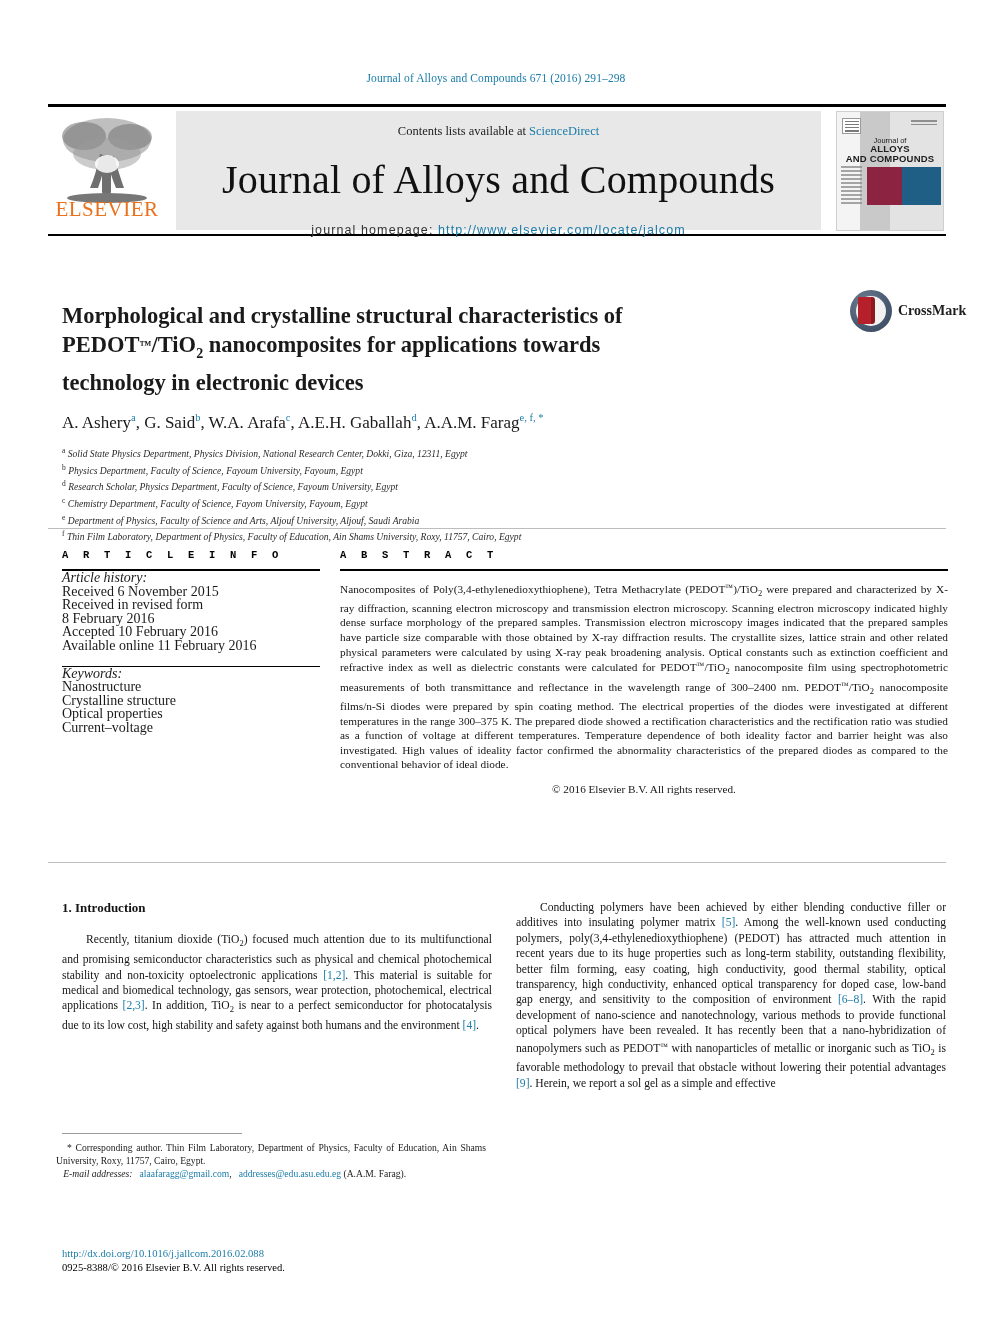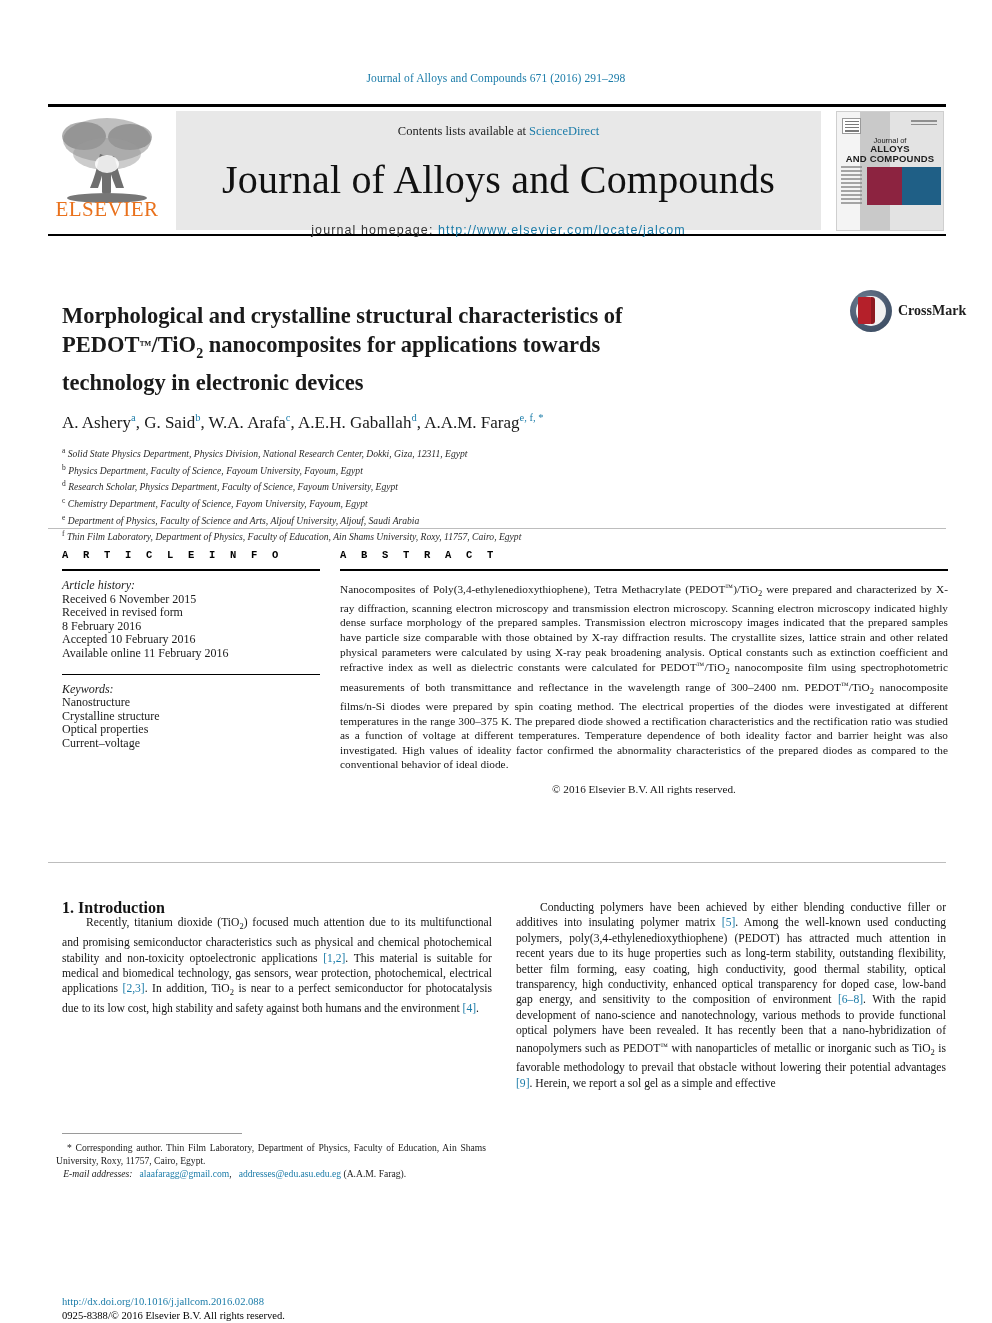--- a/index.html
+++ b/index.html
@@ -204,22 +204,21 @@
     font-weight: bold;
     letter-spacing: 4.2px;
     font-family: Liberation Mono, monospace;
     color: #000;
   }
   .rule-thick {
     border-top: 2px solid #000;
     margin-top: 8px;
   }
   .info-body {
-    margin-top: 8px;
-    font-size: 12px;
+    font-size: 14px;
     line-height: 13.6px;
     color: #1a1a1a;
   }
   .info-body .lbl { font-style: italic; }
   .rule-thin {
     border-top: 1.6px solid #000;
     margin-top: 13px;
   }
   .abstract-body {
     margin-top: 10px;
@@ -249,22 +248,23 @@
     top: 900px;
     width: 430px;
     font-size: 11.6px;
     line-height: 15.4px;
     text-align: justify;
     color: #141414;
   }
   .body-col.left { left: 62px; }
   .body-col.right { left: 516px; }
   .sec-title {
-    font-size: 16px;
+    font-size: 13px;
     font-weight: bold;
+    margin-bottom: 17px;
   }
   .para { text-indent: 24px; margin: 0; }
   .para sub { font-size: 8.5px; }
   .ref { color: #1a7ba8; }
   .tm { font-size: 8px; vertical-align: 3px; }
 
   
   .footnote-rule {
     position: absolute;
     left: 62px; top: 1133px; width: 180px;
@@ -281,21 +281,21 @@
   .footnotes .fn-star { }
   .footnotes .em-lbl { font-style: italic; }
   .footnotes a, .footnotes .mail { color: #1a7ba8; text-decoration: none; }
 
   .doi-block {
     position: absolute;
     left: 62px; top: 1247px; width: 430px;
     font-size: 10.6px;
     line-height: 14px;
   }
-  .doi-block .doi { color: #1a7ba8; margin-top: 48px; }
+  .doi-block .doi { color: #1a7ba8; }
 </style>
 </head>
 <body>
 
 <div class="page">
 
   <div class="running-head">Journal of Alloys and Compounds 671 (2016) 291–298</div>
 
   <div class="masthead">
     <div class="masthead-inner">

